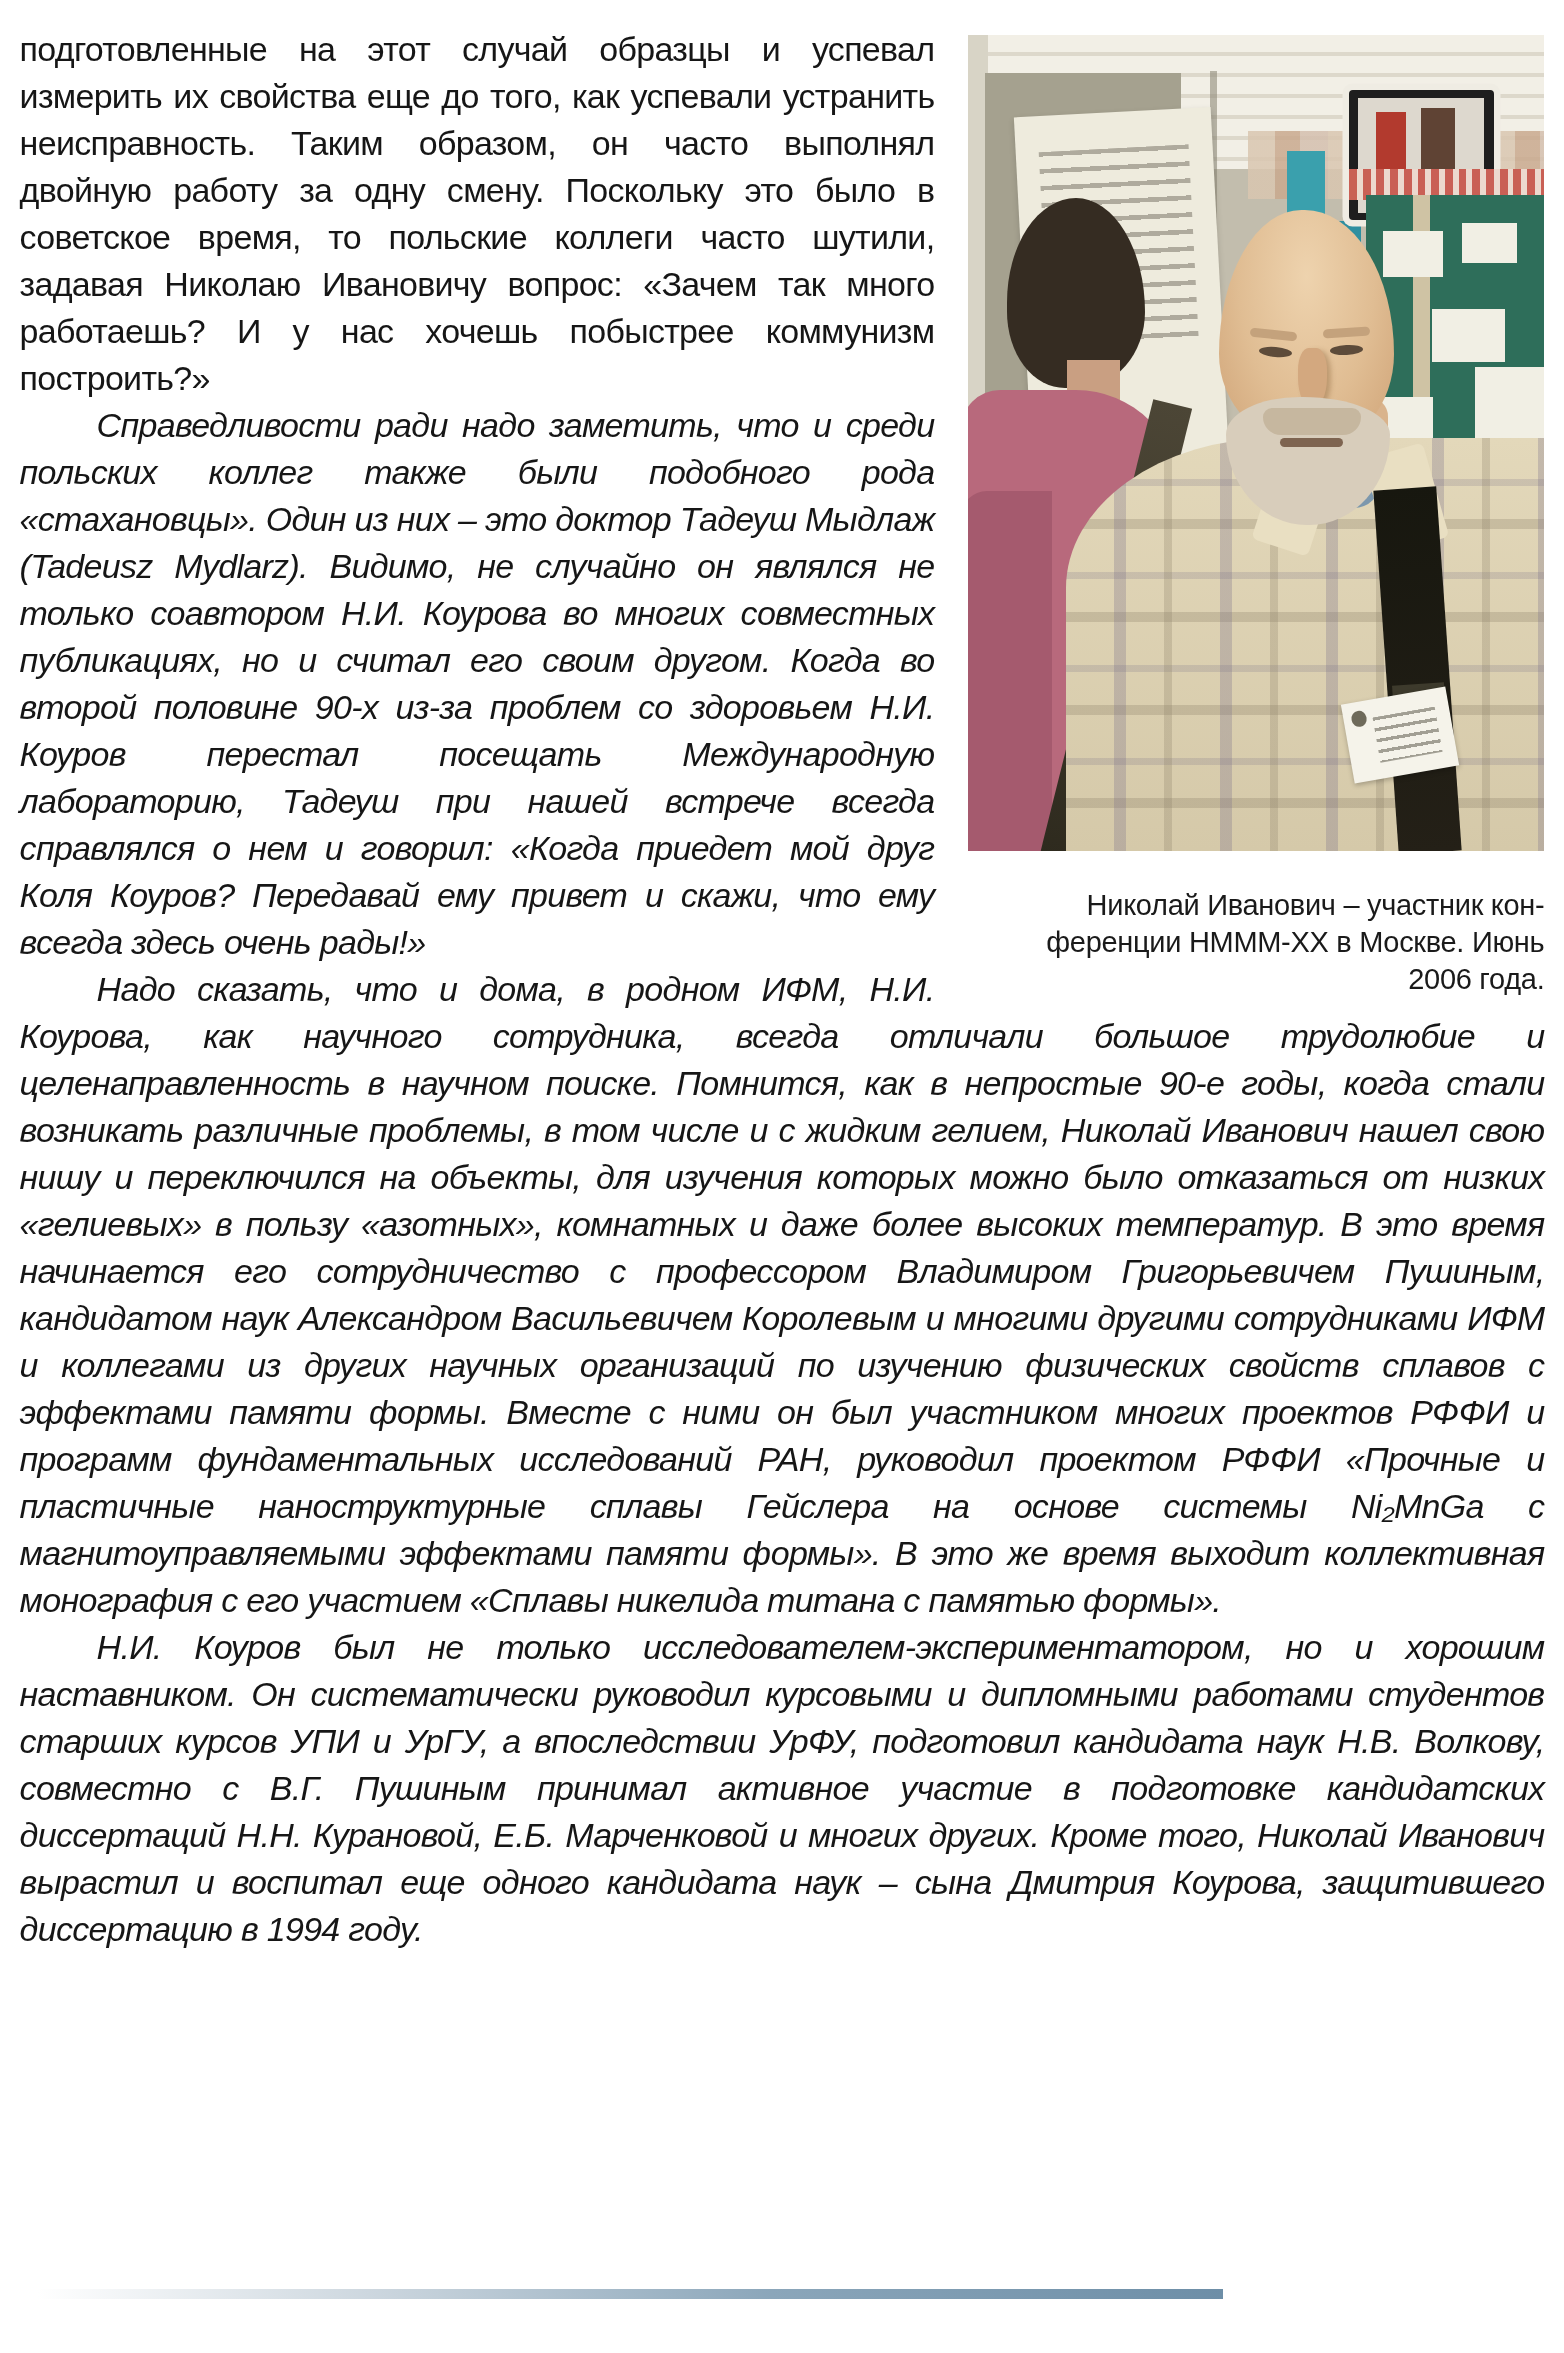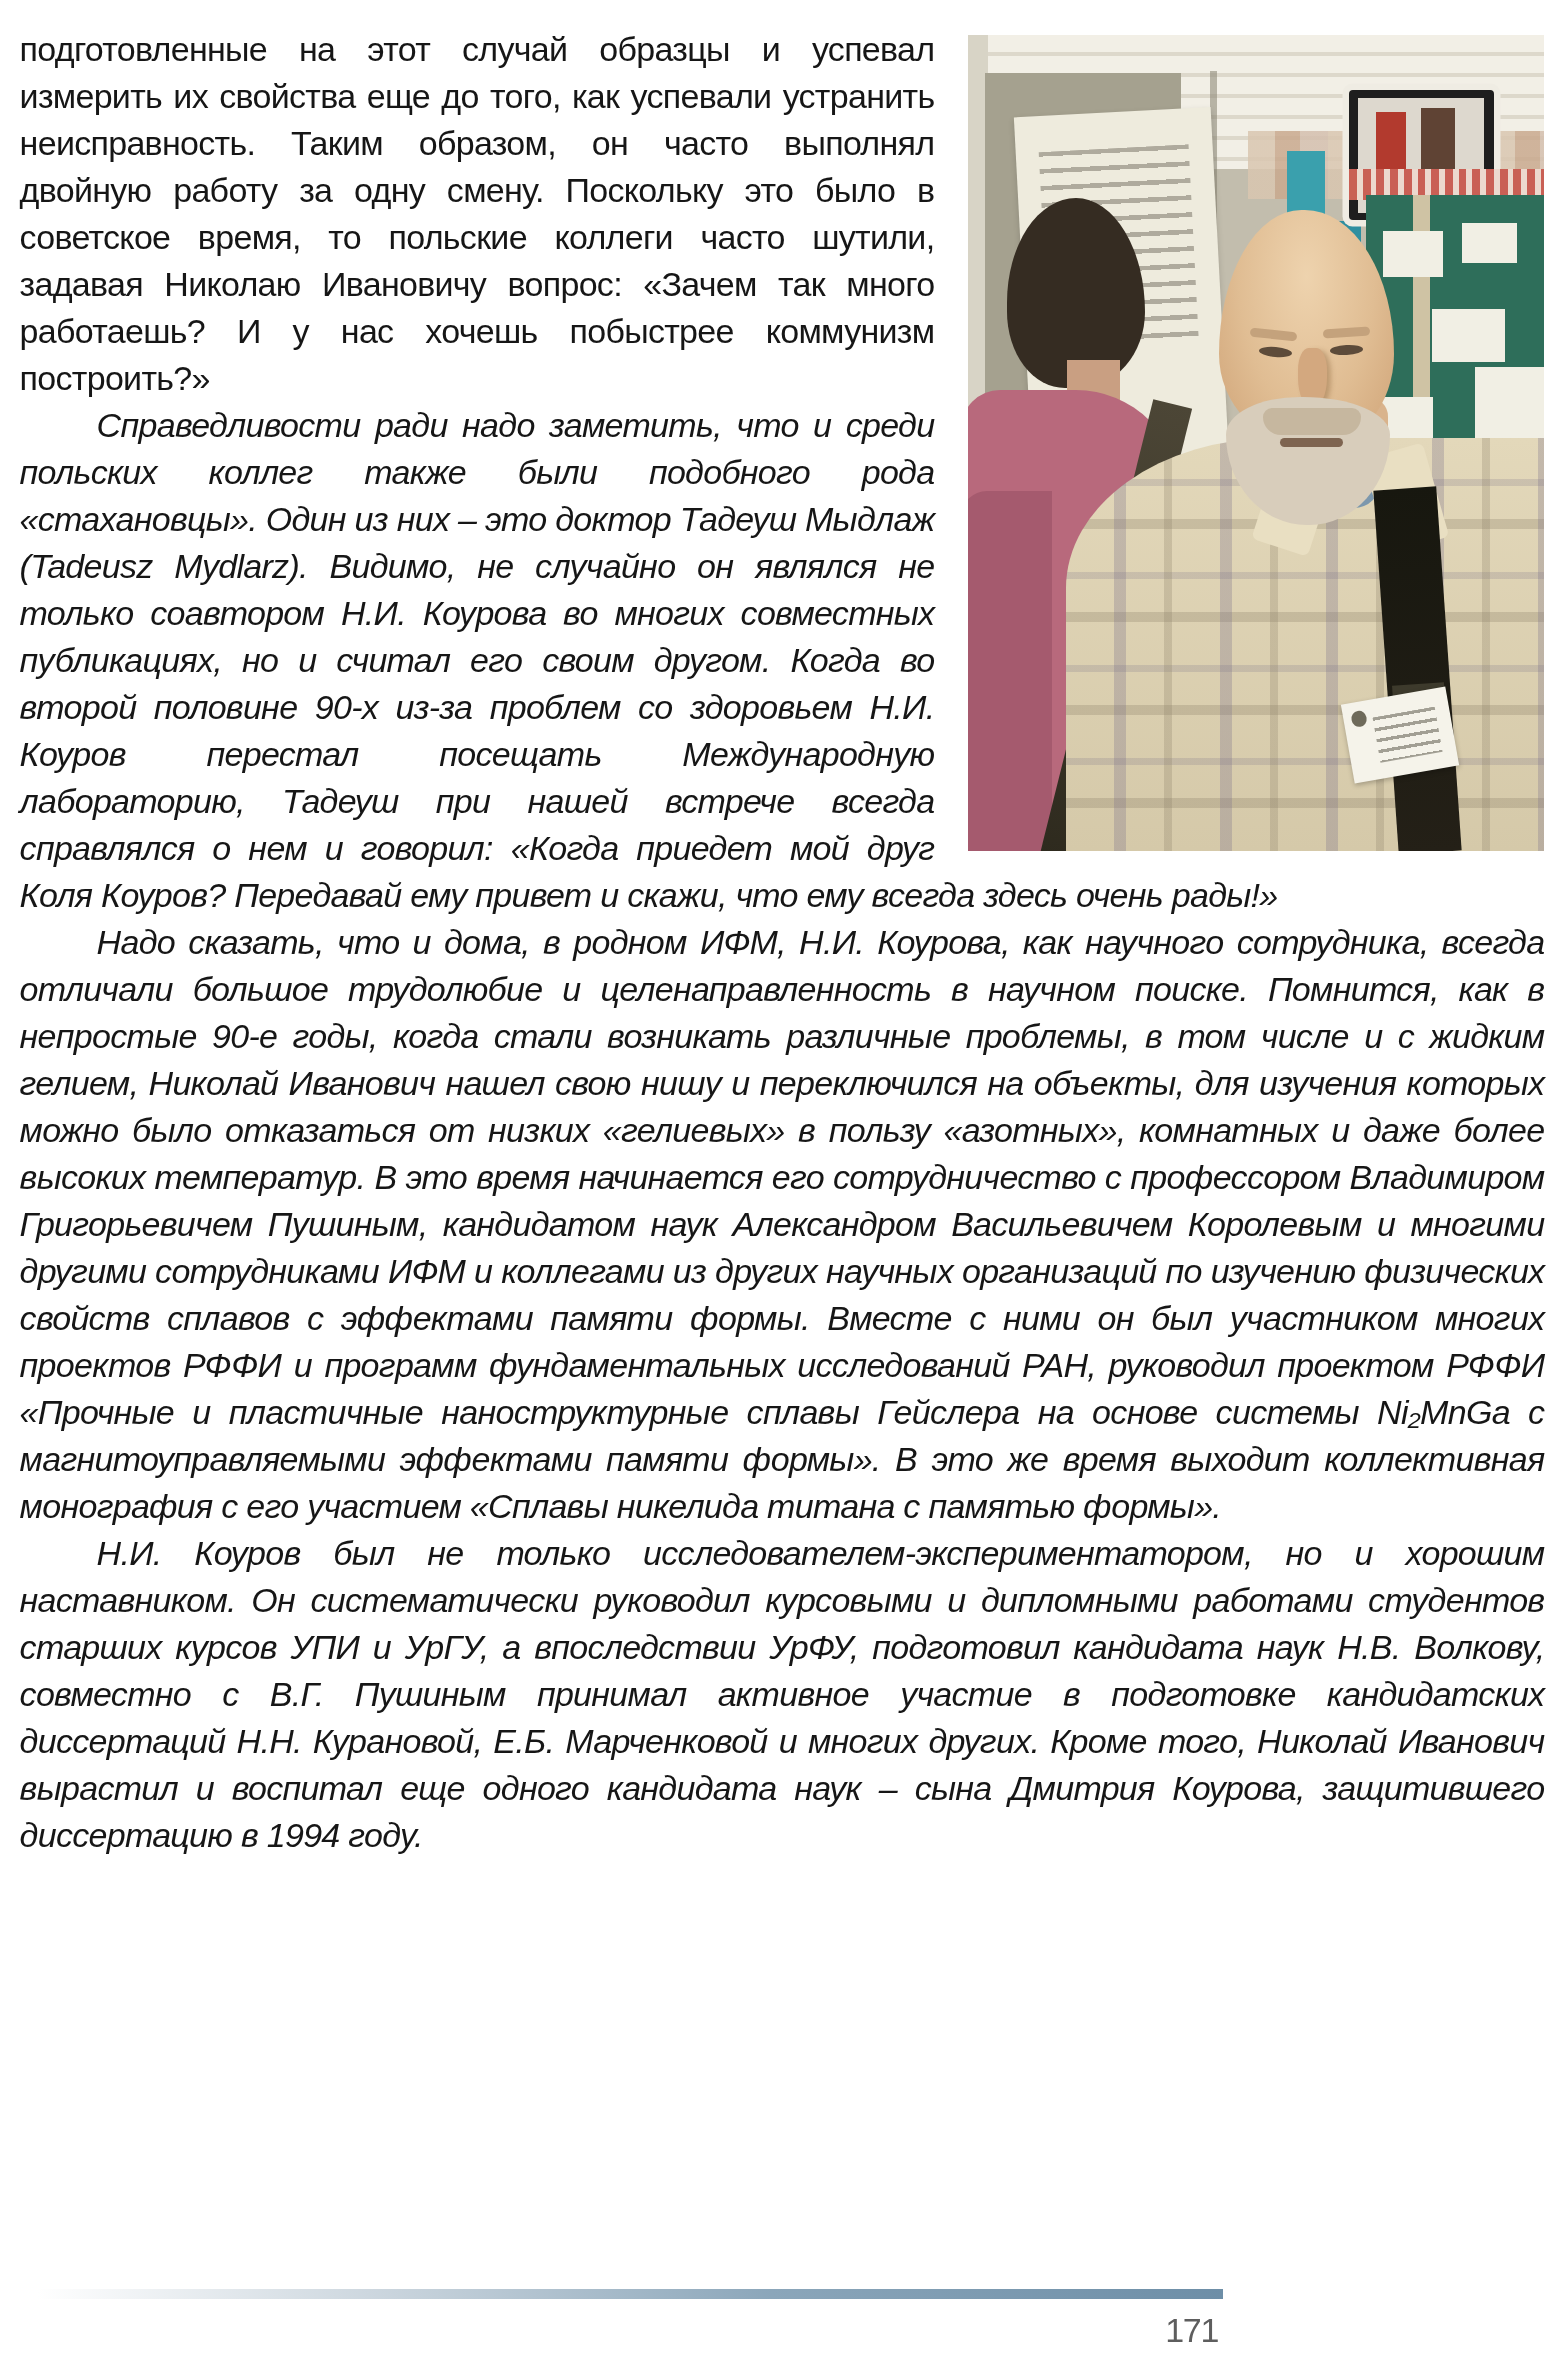--- a/index.html
+++ b/index.html
@@ -188,24 +188,28 @@
       <div class="s-head"></div>
       <div class="s-brow-l"></div>
       <div class="s-brow-r"></div>
       <div class="s-eye-l"></div>
       <div class="s-eye-r"></div>
       <div class="s-nose"></div>
       <div class="s-beard"></div>
       <div class="s-mustache"></div>
       <div class="s-mouth"></div>
     </div>
+    <figcaption class="photo-caption">
+      <span>Николай Иванович – участник кон-</span>
+      <span>ференции НМММ-ХХ в Москве. Июнь</span>
+      <span>2006 года.</span>
+    </figcaption>
   </figure>
 
   <p class="body-p">подготовленные на этот случай образцы и успевал измерить их свойства еще до того, как успевали устранить неисправность. Таким образом, он часто выполнял двойную работу за одну смену. Поскольку это было в советское время, то польские коллеги часто шутили, задавая Николаю Ивановичу вопрос: «Зачем так много работаешь? И у нас хочешь побыстрее коммунизм построить?»</p>
   <p class="body-p indent">Справедливости ради надо заметить, что и среди польских коллег также были подобного рода «стахановцы». Один из них – это доктор Тадеуш Мыдлаж (Tadeusz Mydlarz). Видимо, не случайно он являлся не только соавтором Н.И. Коурова во многих совместных публикациях, но и считал его своим другом. Когда во второй половине 90-х из-за проблем со здоровьем Н.И. Коуров перестал посещать Международную лабораторию, Тадеуш при нашей встрече всегда справлялся о нем и говорил: «Когда приедет мой друг Коля Коуров? Передавай ему привет и скажи, что ему всегда здесь очень рады!»</p>
   <p class="body-p indent">Надо сказать, что и дома, в родном ИФМ, Н.И. Коурова, как научного сотрудника, всегда отличали большое трудолюбие и целенаправленность в научном поиске. Помнится, как в непростые 90-е годы, когда стали возникать различные проблемы, в том числе и с жидким гелием, Николай Иванович нашел свою нишу и переключился на объекты, для изучения которых можно было отказаться от низких «гелиевых» в пользу «азотных», комнатных и даже более высоких температур. В это время начинается его сотрудничество с профессором Владимиром Григорьевичем Пушиным, кандидатом наук Александром Васильевичем Королевым и многими другими сотрудниками ИФМ и коллегами из других научных организаций по изучению физических свойств сплавов с эффектами памяти формы. Вместе с ними он был участником многих проектов РФФИ и программ фундаментальных исследований РАН, руководил проектом РФФИ «Прочные и пластичные наноструктурные сплавы Гейслера на основе системы Ni₂MnGa с магнитоуправляемыми эффектами памяти формы». В это же время выходит коллективная монография с его участием «Сплавы никелида титана с памятью формы».</p>
   <p class="body-p indent">Н.И. Коуров был не только исследователем-экспериментатором, но и хорошим наставником. Он систематически руководил курсовыми и дипломными работами студентов старших курсов УПИ и УрГУ, а впоследствии УрФУ, подготовил кандидата наук Н.В. Волкову, совместно с В.Г. Пушиным принимал активное участие в подготовке кандидатских диссертаций Н.Н. Курановой, Е.Б. Марченковой и многих других. Кроме того, Николай Иванович вырастил и воспитал еще одного кандидата наук – сына Дмитрия Коурова, защитившего диссертацию в 1994 году.</p>
 
   <div class="footer-bar"></div>
-  <div class="page-number">171</div>
 
 </div>
 
 
 </body></html>

